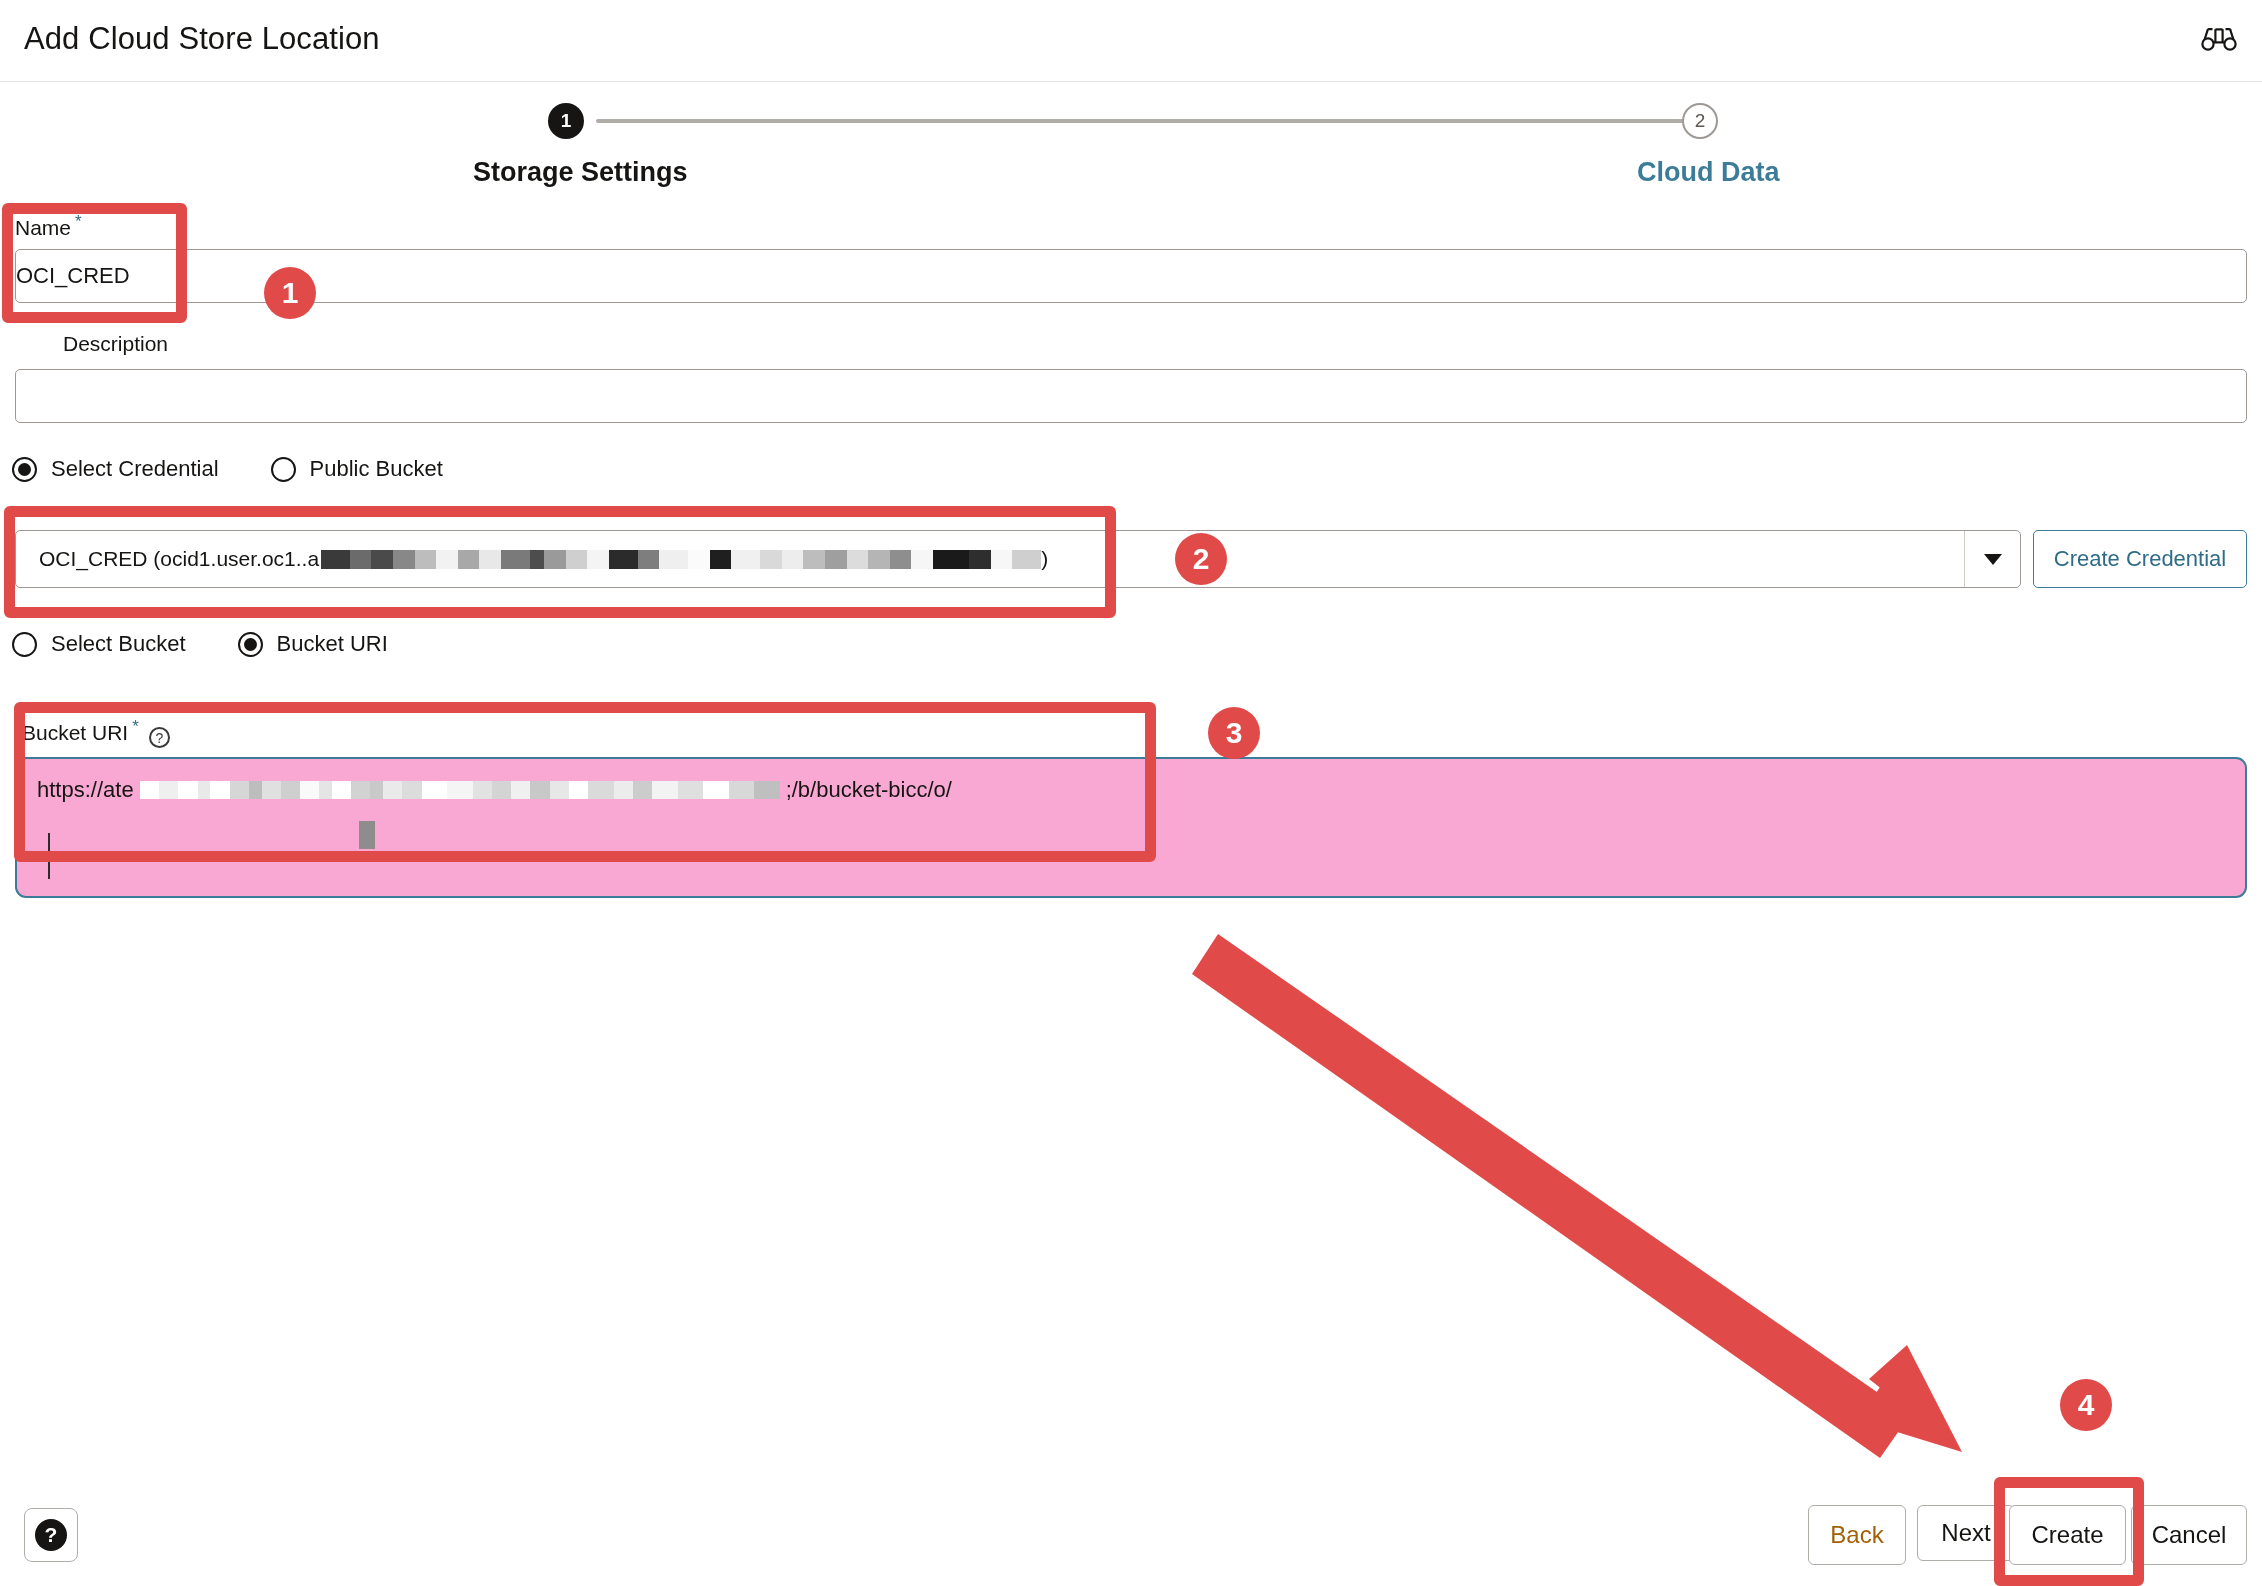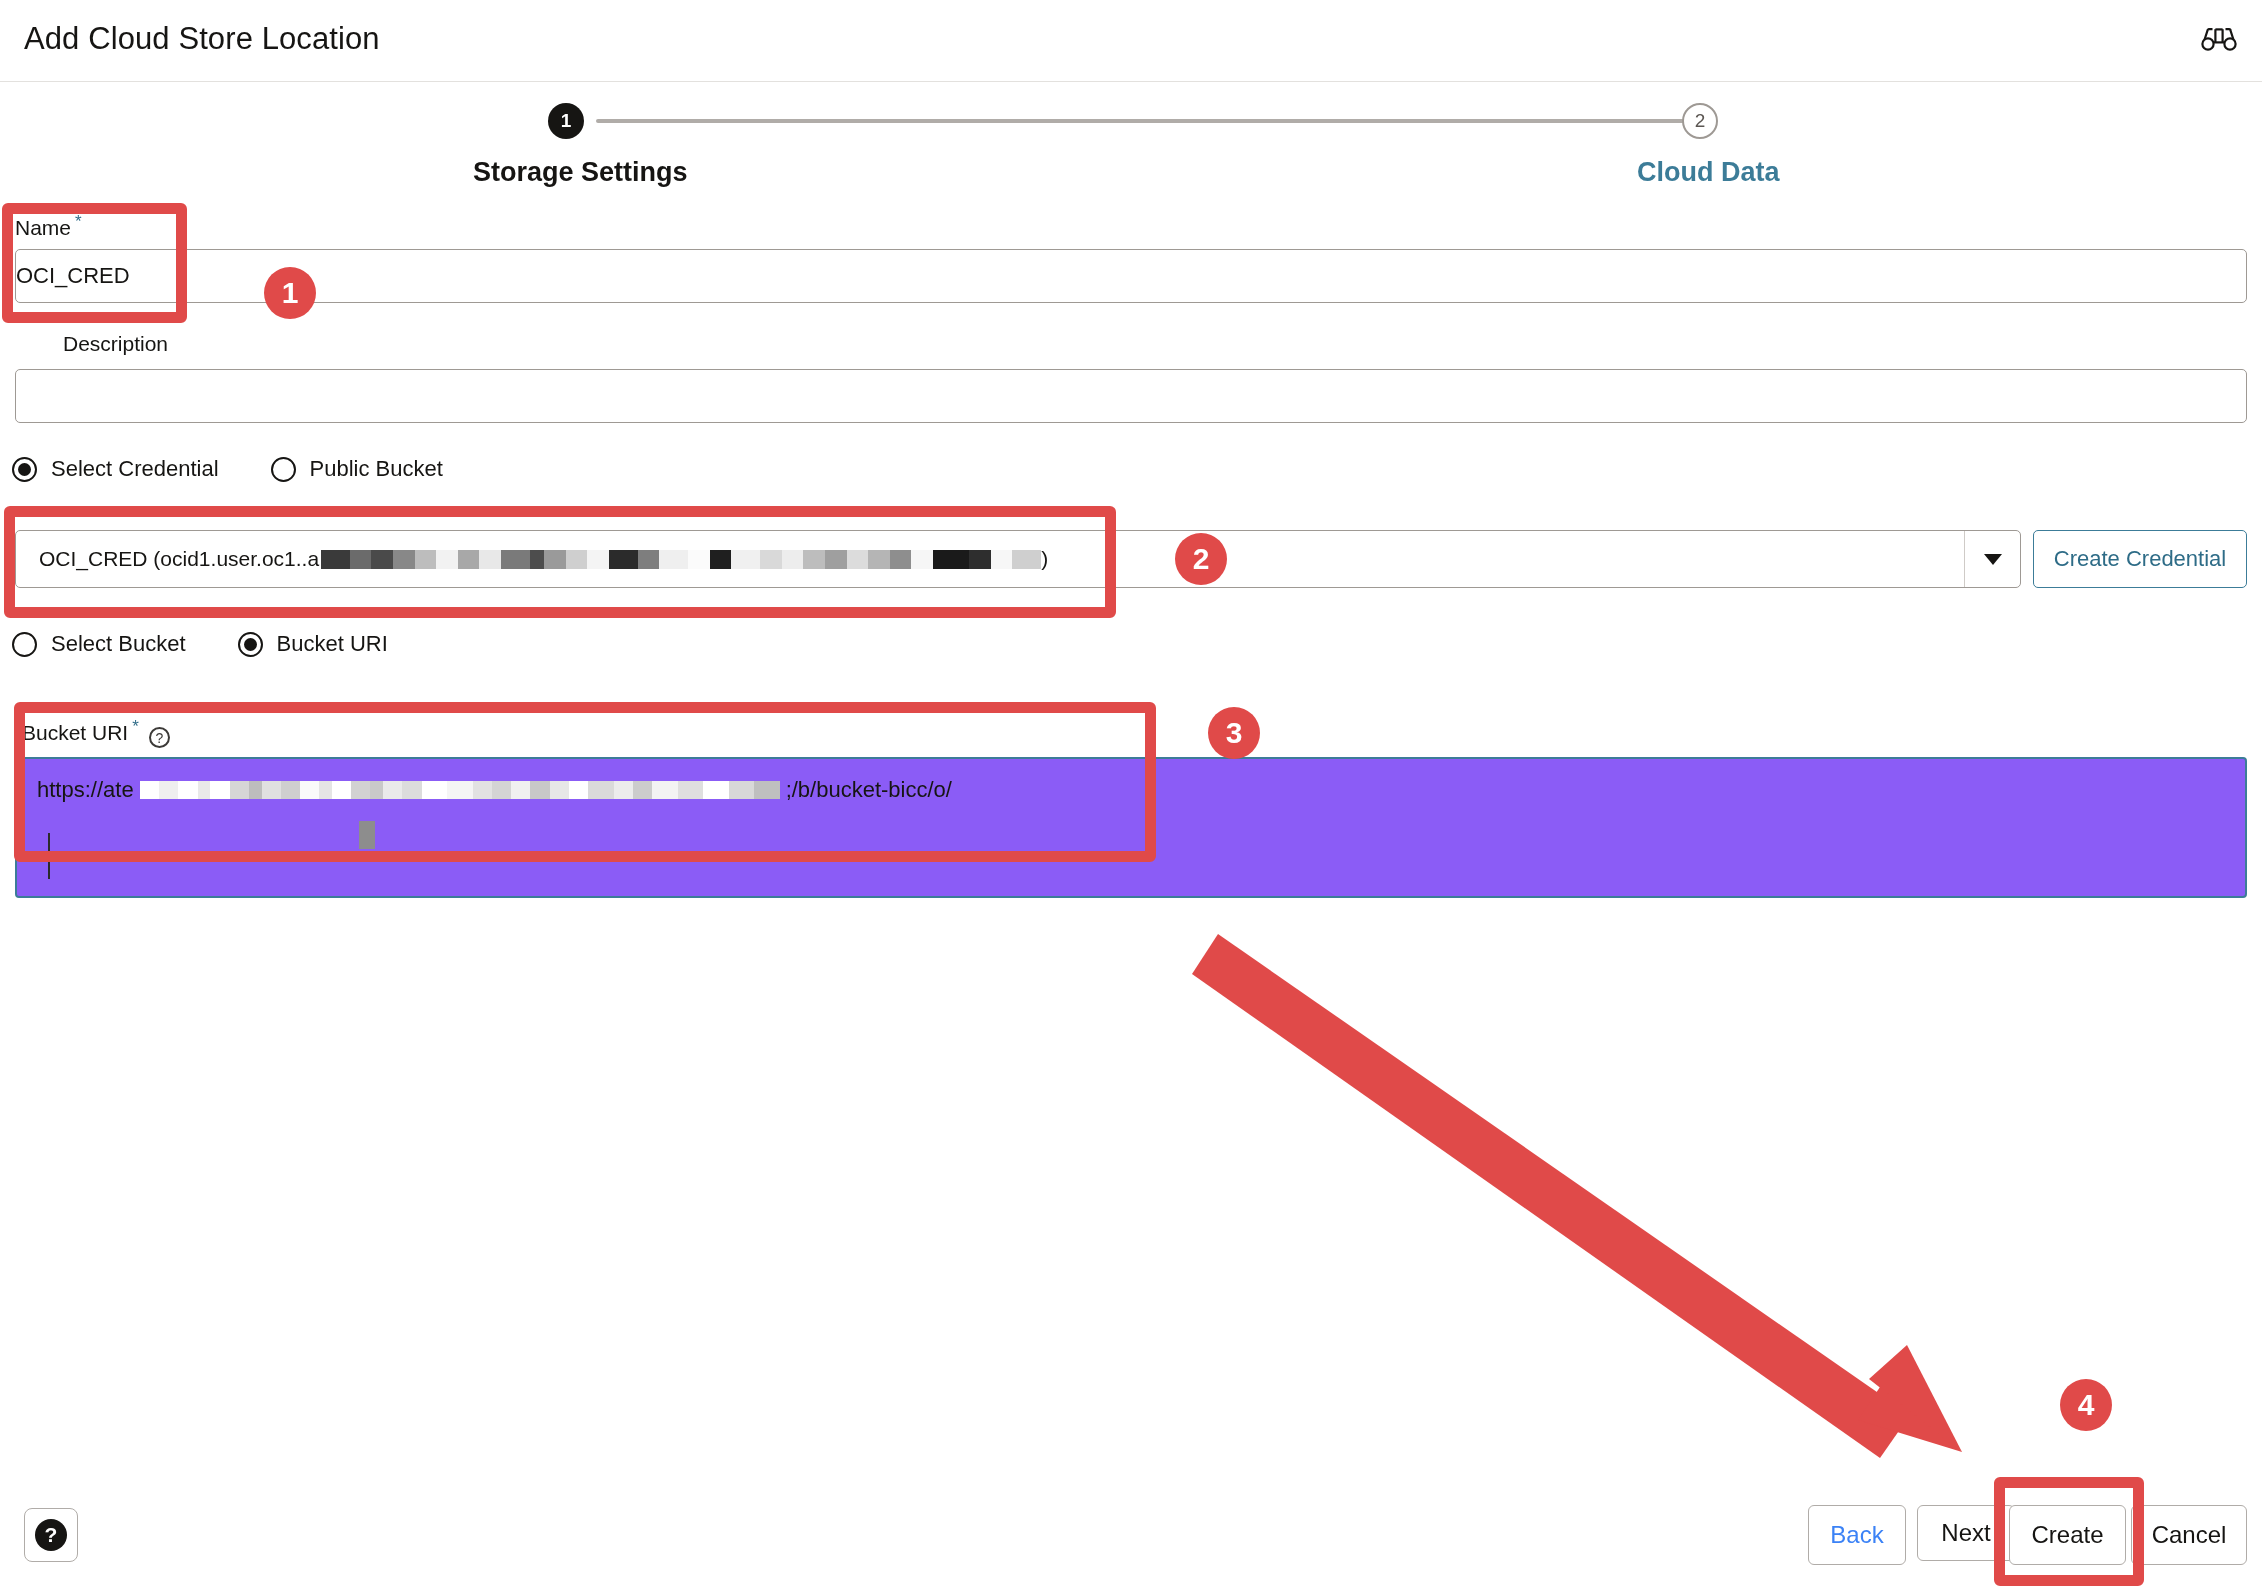--- a/index.html
+++ b/index.html
@@ -127,21 +127,21 @@
     border: 1px solid #3c7c98; border-radius: 5px; background: #fff;
     color: #2e6c87; font-size: 22px;
     display: flex; align-items: center; justify-content: center;
     cursor: pointer; white-space: nowrap;
     font-family: "Liberation Sans", sans-serif;
   }
 
   
   .textarea-box {
     position: absolute;
-    border: 2px solid #3c7c98; border-radius: 4px; background: #8b5cf6;
+    border: 2px solid #3c7c98; border-radius: 11px; background: #f9a8d4;
     padding: 18px 20px;
     overflow: hidden;
   }
   .uri-line {
     font-size: 22px; color: #161513; white-space: nowrap;
     display: flex; align-items: center;
   }
   .uri-redact {
     display: inline-block; height: 18px; width: 640px; margin: 0 6px;
     background: linear-gradient(90deg,
@@ -166,21 +166,21 @@
 
   
   .footer-btn {
     position: absolute;
     border: 1px solid #b0aca8; border-radius: 6px; background: #fff;
     font-size: 24px; color: #161513;
     display: flex; align-items: center; justify-content: center;
     cursor: pointer; white-space: nowrap;
     font-family: "Liberation Sans", sans-serif;
   }
-  .footer-btn.disabled { color: #3b82f6; }
+  .footer-btn.disabled { color: #a16207; }
   .help-btn {
     position: absolute; left: 24px; top: 1508px;
     width: 54px; height: 54px;
     border: 1px solid #b0aca8; border-radius: 8px; background: #fff;
     display: flex; align-items: center; justify-content: center; cursor: pointer;
   }
   .help-circle {
     width: 32px; height: 32px; border-radius: 50%; background: #161513;
     color: #fff; font-size: 21px; font-weight: 700;
     display: flex; align-items: center; justify-content: center;

